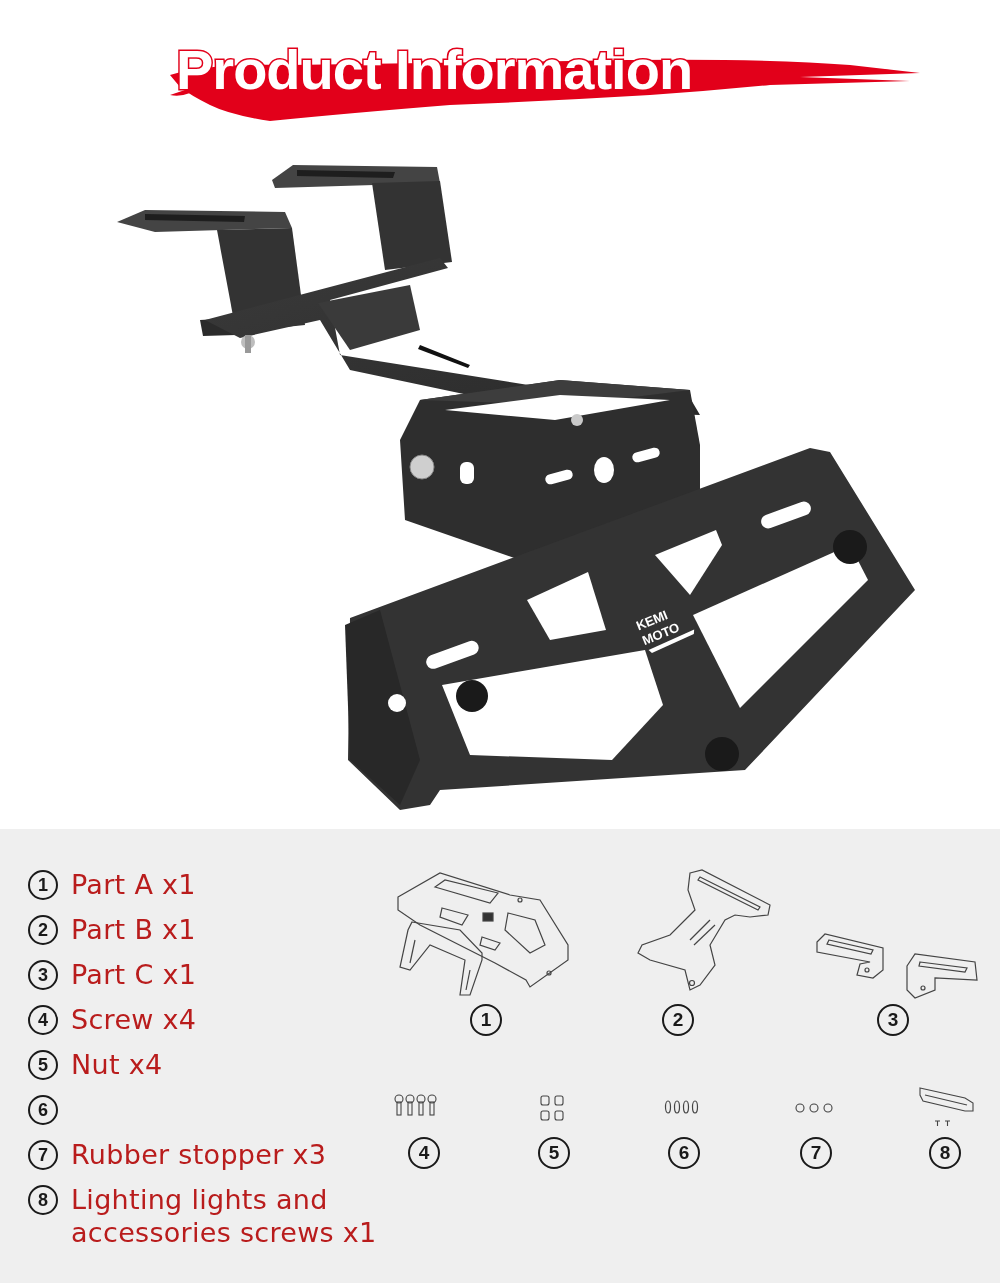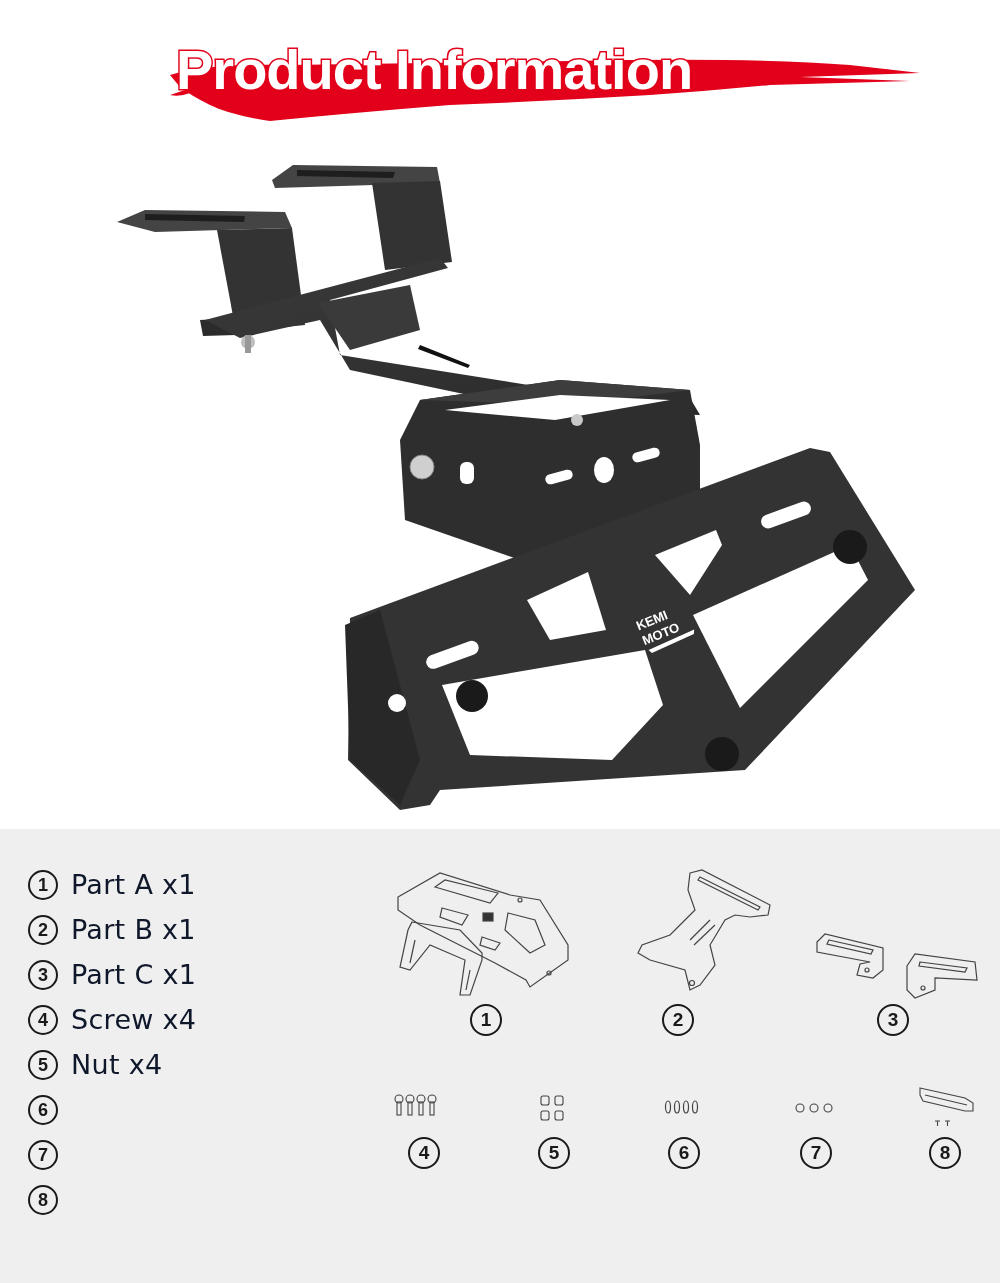--- a/index.html
+++ b/index.html
@@ -25,21 +25,21 @@
   .parts-panel { position: absolute; left: 0; top: 829px; width: 1000px; height: 454px; background: #efefef; }
 
   .parts-list { position: absolute; left: 28px; top: 866px; width: 380px; }
   .parts-list .item { display: flex; align-items: flex-start; height: 45px; }
   .num {
     display: inline-flex; align-items: center; justify-content: center;
     width: 30px; height: 30px; border: 2px solid #1a1a1a; border-radius: 50%;
     font-family: "Liberation Sans", sans-serif; font-weight: bold; font-size: 18px;
     color: #1a1a1a; margin-top: 4px; flex: 0 0 30px; line-height: 1;
   }
-  .label { font-family: "DejaVu Sans", sans-serif; font-size: 27px; color: #0f172a; margin-left: 13px; line-height: 38px; letter-spacing: 0.3px; }
+  .label { font-family: "DejaVu Sans", sans-serif; font-size: 27px; color: #b91c1c; margin-left: 13px; line-height: 38px; letter-spacing: 0.3px; }
   .label.multi { line-height: 33px; margin-top: 2px; }
 
   .diagram { position: absolute; }
   .dnum {
     position: absolute; display: flex; align-items: center; justify-content: center;
     width: 32px; height: 32px; border: 2px solid #1a1a1a; border-radius: 50%;
     font-family: "Liberation Sans", sans-serif; font-weight: bold; font-size: 19px; color: #1a1a1a;
   }
 </style>
 </head>
@@ -135,23 +135,25 @@
   </div>
   <div class="item">
     <span class="num">5</span>
     <span class="label">Nut x4</span>
   </div>
   <div class="item">
     <span class="num">6</span>
   </div>
   <div class="item">
     <span class="num">7</span>
+    <span class="label">Rubber stopper x3</span>
   </div>
   <div class="item" style="height:80px;">
     <span class="num">8</span>
+    <span class="label multi" style="width:330px;">Lighting lights and accessories screws x1</span>
   </div>
 </div>
 
 <svg class="diagram" style="left:390px;top:865px;" width="200" height="140" viewBox="0 0 200 140" fill="none" stroke="#444" stroke-width="1.2">
   <path d="M8 32 L50 8 L120 30 L150 35 L178 80 L178 95 L140 122 L136 115 L105 98 L30 60 L8 45 Z"></path>
   <path d="M45 22 L100 38 L108 28 L55 15 Z"></path>
   <path d="M52 43 L78 50 L72 60 L50 52 Z"></path>
   <path d="M118 48 L145 55 L155 80 L140 88 L115 65 Z"></path>
   <path d="M92 72 L110 78 L105 85 L90 80 Z"></path>
   <rect x="93" y="48" width="10" height="8" fill="#333"></rect>

